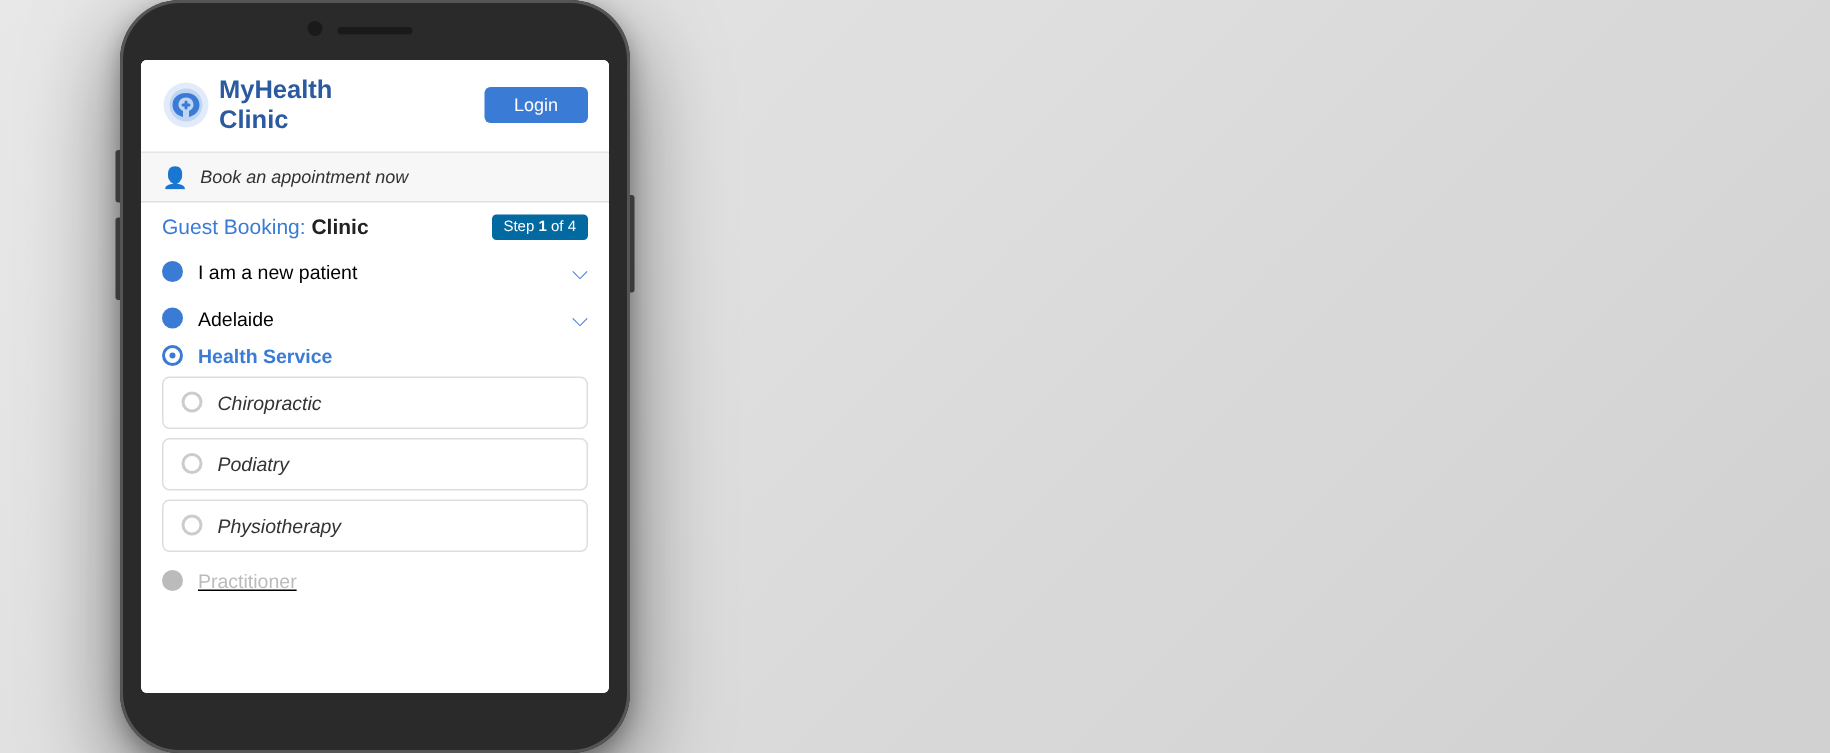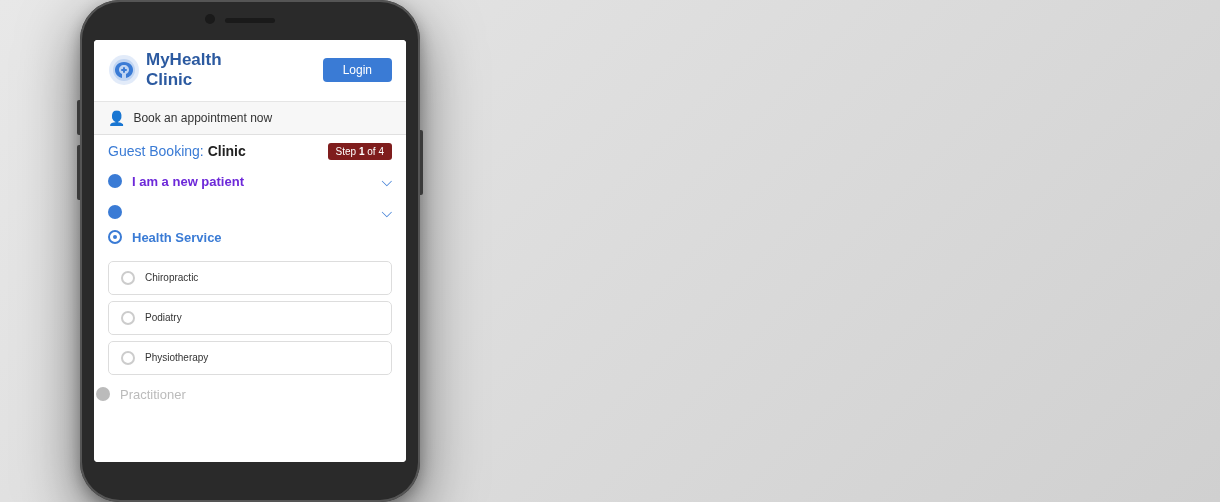--- a/index.html
+++ b/index.html
@@ -157,41 +157,42 @@
 
     .book-bar-icon {
       color: #555;
       font-size: 14px;
     }
 
     .book-bar-text {
       font-size: 12px;
       color: #333;
       font-weight: 400;
+      font-style: italic;
     }
 
     
     .booking-header {
       display: flex;
       align-items: center;
       justify-content: space-between;
       padding: 8px 14px 6px;
     }
 
     .booking-title {
       font-size: 14px;
       color: #3a7bd5;
     }
 
     .booking-title strong {
       color: #222;
     }
 
     .step-badge {
-      background: #7f1d1d;
+      background: #0369a1;
       color: #fff;
       font-size: 10px;
       padding: 3px 8px;
       border-radius: 3px;
       white-space: nowrap;
     }
 
     .step-badge strong {
       font-weight: 700;
     }
@@ -206,22 +207,22 @@
       position: relative;
       z-index: 1;
     }
 
     .form-item-content {
       flex: 1;
     }
 
     .form-item-label {
       font-size: 13px;
-      color: #6d28d9;
-      font-weight: 700;
+      color: #000000;
+      font-weight: 400;
     }
 
     .form-item-sublabel {
       font-size: 10px;
       color: #999;
     }
 
     .chevron-down {
       color: #3a7bd5;
       font-size: 14px;
@@ -230,21 +231,21 @@
 
     
     .health-service-section {
       padding: 2px 14px 0;
     }
 
     .health-service-header {
       display: flex;
       align-items: center;
       gap: 10px;
-      margin-bottom: 16px;
+      margin-bottom: 6px;
     }
 
     .health-service-title {
       font-size: 13px;
       color: #3a7bd5;
       font-weight: 600;
     }
 
     
     .radio-option {
@@ -262,30 +263,32 @@
     .radio-circle {
       width: 14px;
       height: 14px;
       border-radius: 50%;
       border: 2px solid #ccc;
       background: #fff;
       flex-shrink: 0;
     }
 
     .radio-label {
-      font-size: 10px;
+      font-size: 13px;
       color: #333;
+      font-style: italic;
     }
 
     
     .practitioner-section {
       display: flex;
       align-items: center;
       gap: 10px;
-      padding: 6px 2px;
+      padding: 6px 14px;
+      text-decoration: underline;
     }
 
     .practitioner-dot {
       width: 14px;
       height: 14px;
       border-radius: 50%;
       background: #bbb;
       flex-shrink: 0;
     }
 
@@ -358,20 +361,21 @@
             <div class="step-dot"></div>
             <div class="form-item-content">
               <div class="form-item-label">I am a new patient</div>
             </div>
             <span class="chevron-down">⌵</span>
           </div>
 
           <div class="step-row">
             <div class="step-dot"></div>
             <div class="form-item-content">
+              <div class="form-item-label">Adelaide</div>
             </div>
             <span class="chevron-down">⌵</span>
           </div>
 
         </div>
 
         <div class="health-service-section">
           <div class="health-service-header">
             <div style="width:14px;height:14px;border-radius:50%;border:2.5px solid #3a7bd5;background:#fff;display:flex;align-items:center;justify-content:center;flex-shrink:0;">
               <div style="width:4px;height:4px;border-radius:50%;background:#3a7bd5;"></div>

